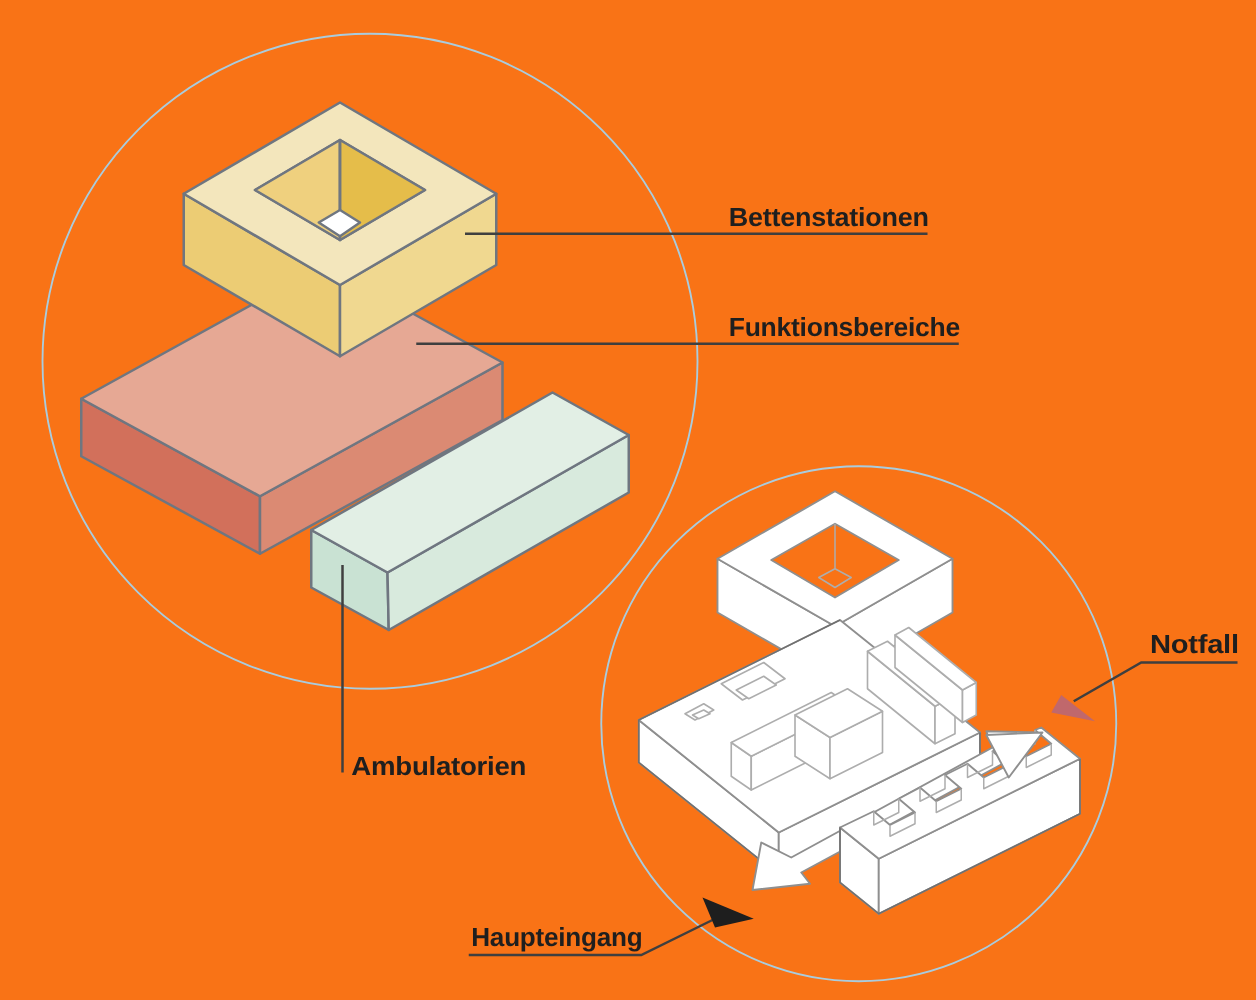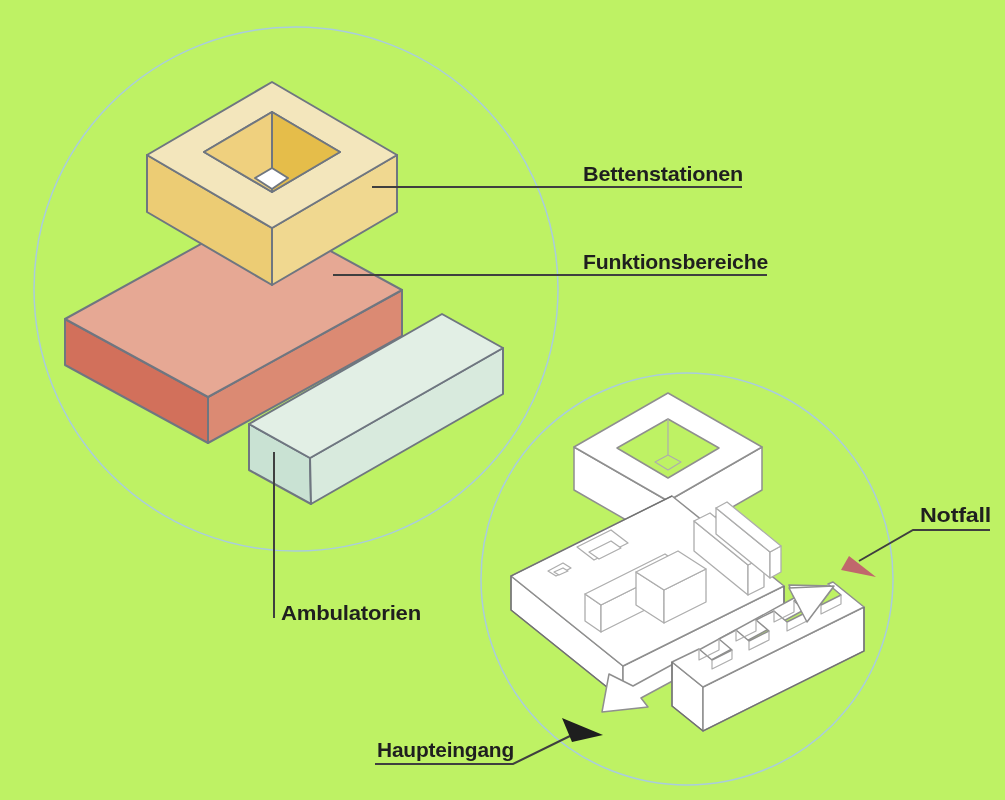--- a/index.html
+++ b/index.html
@@ -1,16 +1,16 @@
 <!DOCTYPE html>
 <html><head>
 <meta charset="utf-8">
 <style>
   html,body{margin:0;padding:0;background:#ffffff;}
-  .stage{position:relative;width:1005px;height:800px;background:#bef264;overflow:hidden;
+  .stage{position:relative;width:1005px;height:800px;background:#f97316;overflow:hidden;
          font-family:"Liberation Sans", sans-serif;}
   svg{display:block;}
   text.lbl{font-family:"Liberation Sans", sans-serif;font-weight:700;font-size:21px;
            letter-spacing:-0.2px;}
   .block{stroke-width:2;stroke-linejoin:round;}
   .wline{fill:#ffffff;stroke-width:1.5;stroke-linejoin:round;}
   .wthin{fill:none;stroke-width:1.2;stroke-linejoin:round;}
   .wfill{fill:#ffffff;stroke-width:1.3;stroke-linejoin:round;}
   .leader{fill:none;stroke-width:2;}
   .circ{fill:none;stroke-width:1.5;}

